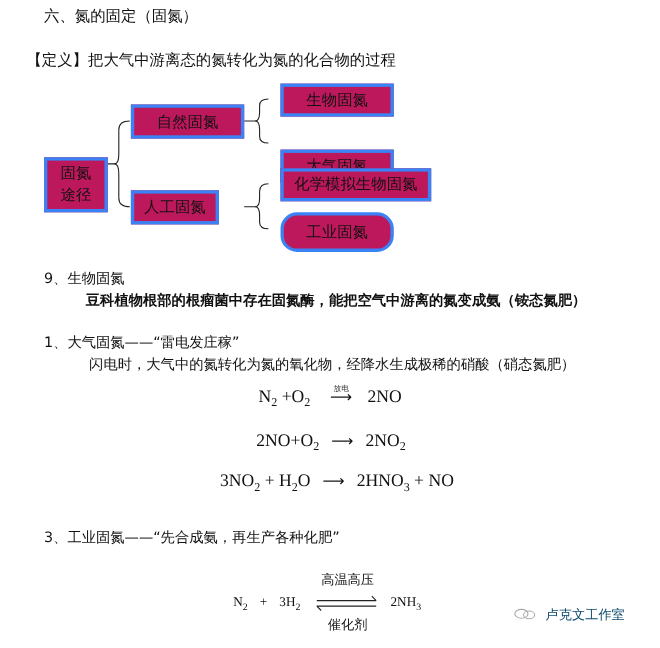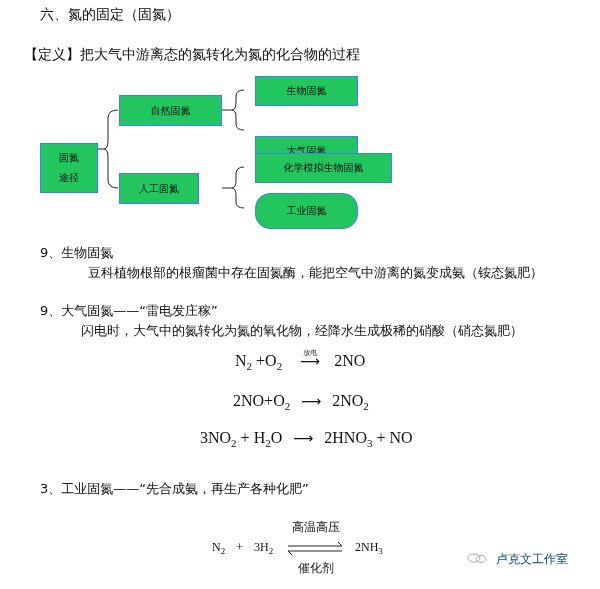--- a/index.html
+++ b/index.html
@@ -1,21 +1,21 @@
 <!DOCTYPE html>
 <html><head>
 <meta charset="utf-8">
 <style>
   html, body { margin:0; padding:0; background:#ffffff; }
   body { width:600px; height:589px; position:relative; overflow:hidden;
          font-family:"DejaVu Sans", sans-serif; color:#111; }
   .abs { position:absolute; white-space:nowrap; }
   .h1 { left:40px; top:6px; font-size:14px; }
   .def { left:24px; top:46px; font-size:14px; }
-  .box { position:absolute; border:1px solid #3b82f6; background:#22c55e; font-size:10px;
+  .box { position:absolute; border:3px solid #3b82f6; background:#be185d; font-size:14px;
          display:flex; align-items:center; justify-content:center; box-sizing:border-box; }
   .root { left:40px; top:143px; width:58px; height:50px; flex-direction:column; line-height:20px; }
   .mid1 { left:119px; top:95px; width:103px; height:31px; }
   .mid2 { left:119px; top:173px; width:80px; height:31px; }
   .r1 { left:255px; top:76px; width:103px; height:30px; }
   .r2 { left:255px; top:115px; width:103px; height:30px;margin-top:21px; }
   .r3 { left:255px; top:153px; width:137px; height:30px; }
   .r4 { left:255px; top:193px; width:103px; height:36px;border-radius:15px; }
   svg.lines { position:absolute; left:0; top:0; }
   .sec { font-size:13px; }
@@ -50,23 +50,23 @@
   <span>途径</span>
 </div>
 <div class="box mid1">自然固氮</div>
 <div class="box mid2">人工固氮</div>
 <div class="box r1">生物固氮</div>
 <div class="box r2">大气固氮</div>
 <div class="box r3">化学模拟生物固氮</div>
 <div class="box r4">工业固氮</div>
 
 <div class="abs sec" style="left:40px; top:244px;">9、生物固氮</div>
-<div class="abs para" style="left:88px; top:264px;">豆科植物根部的根瘤菌中存在固氮酶，能把空气中游离的氮变成氨（铵态氮肥）</div>
+<div class="abs para" style="left:78px; top:264px;font-weight:bold;">豆科植物根部的根瘤菌中存在固氮酶，能把空气中游离的氮变成氨（铵态氮肥）</div>
 
-<div class="abs sec" style="left:40px; top:302px;">9、大气固氮——“雷电发庄稼”</div>
+<div class="abs sec" style="left:40px; top:302px;">1、大气固氮——“雷电发庄稼”</div>
 <div class="abs para" style="left:81px; top:322px;">闪电时，大气中的氮转化为氮的氧化物，经降水生成极稀的硝酸（硝态氮肥）</div>
 
 <div class="abs eq" style="left:235px; top:352px;">
   <span>N</span><sub>2</sub>
   <span>+</span><span>O</span><sub>2</sub>
   <span style="display:inline-block; position:relative; width:48px; text-align:center;">
     <span class="small" style="position:absolute; left:0; right:0; top:-4px; font-family:'DejaVu Sans',sans-serif;">放电</span>
     <span style="font-size:14px;">⟶</span>
   </span><span>2NO</span>
 </div>

